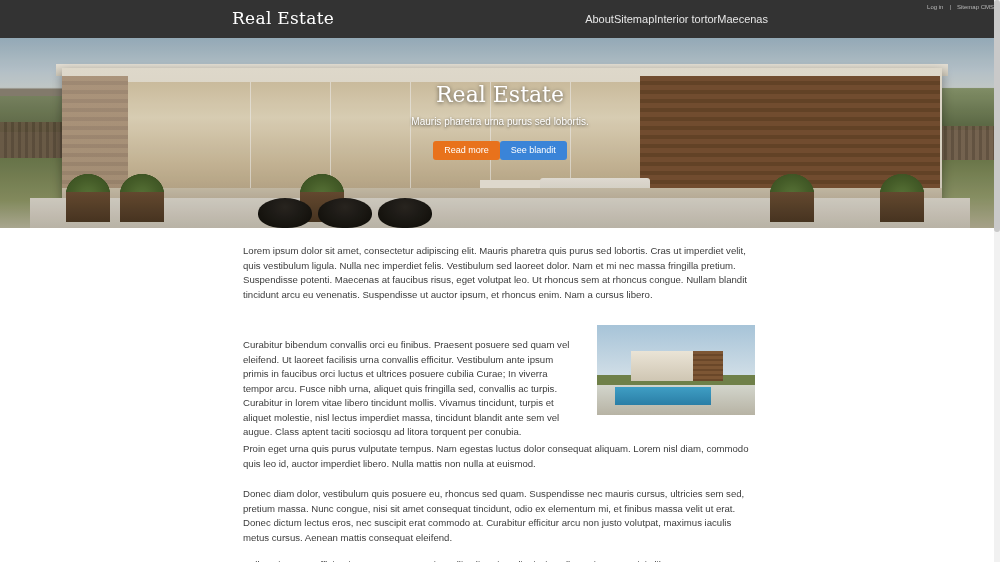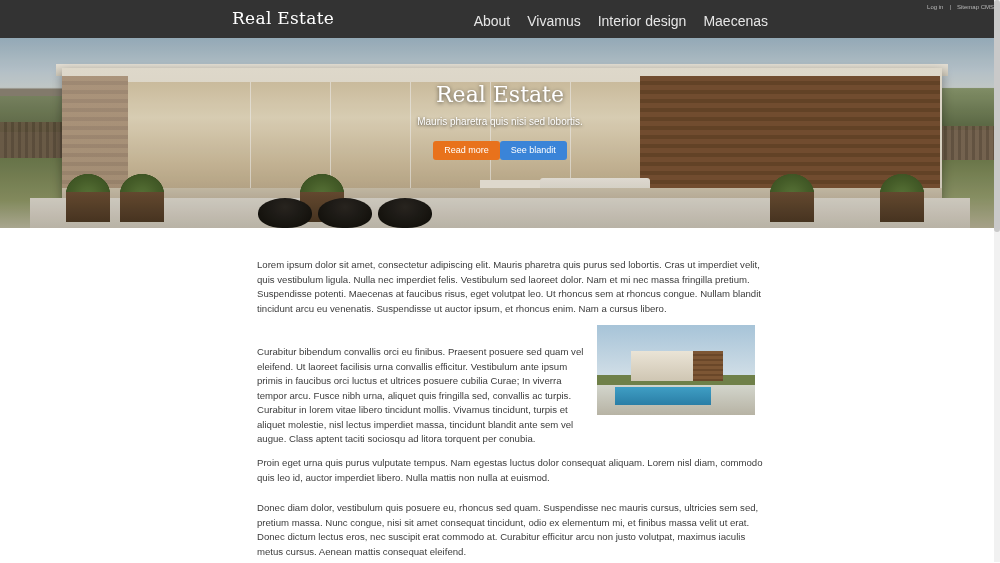--- a/index.html
+++ b/index.html
@@ -49,22 +49,21 @@
     color: #ffffff;
     font-size: 17px;
     letter-spacing: 0.3px;
     font-family: "DejaVu Serif", serif;
   }
   .main-nav {
     position: absolute;
     right: 232px;
     top: 13px;
     display: flex;
-    gap: 17px;
-    font-size: 14px;
+    font-size: 11px;
   }
   .main-nav a {
     color: #e6e6e6;
     text-decoration: none;
     white-space: nowrap;
   }
 
   
   .hero {
     position: absolute;
@@ -228,24 +227,24 @@
   .container {
     position: absolute;
     left: 243px;
     top: 0;
     width: 512px;
   }
   p.body {
     font-size: 9.6px;
     line-height: 14.5px;
     color: #3c3c3c;
-    margin: 14px;
+    margin: 0;
   }
   .para-1 { position: absolute; top: 16px; left: 0; width: 508px; }
-  .para-2 { position: absolute; top: 103px; left: 0; width: 330px; }
+  .para-2 { position: absolute; top: 110px; left: 0; width: 330px; }
   .figure {
     position: absolute;
     top: 96px; left: 353px;
     width: 160px; height: 92px;
     border: 1px solid #ffffff;
     overflow: hidden;
     background: #8fb3c9;
   }
   .fig-sky { position: absolute; inset: 0; background: linear-gradient(to bottom,#a7c4d8,#cfdde6 55%,#d8dcd4 60%,#b7b3a4 100%); }
   .fig-house { position: absolute; left: 34px; top: 26px; width: 92px; height: 30px; background: linear-gradient(to bottom,#eae4d6,#cfc6b3); }
@@ -281,22 +280,22 @@
   <div class="utility-bar">
     <span>Log in</span>
     <span>|</span>
     <span>Sitemap CMS</span>
   </div>
 
   <div class="site-header">
     <div class="brand">Real Estate</div>
     <div class="main-nav">
       <a href="#">About</a>
-      <a href="#">Vivamus</a>
-      <a href="#">Interior design</a>
+      <a href="#">Sitemap</a>
+      <a href="#">Interior tortor</a>
       <a href="#">Maecenas</a>
     </div>
   </div>
 
   <div class="hero">
     <div class="hero-photo">
       <div class="ph-left-trees"></div>
       <div class="ph-left-fence"></div>
       <div class="ph-left-grass"></div>
       <div class="ph-right-trees"></div>
@@ -328,21 +327,21 @@
       <div class="ph-pot" style="left:880px"></div>
       <div class="ph-chair" style="left:258px"></div>
       <div class="ph-chair" style="left:318px"></div>
       <div class="ph-chair" style="left:378px"></div>
       <div class="hero-overlay"></div>
     </div>
 
     <div class="hero-caption">
       <div class="hero-title">Real Estate</div>
       <div class="hero-sub">
-        <div>Mauris pharetra quis nisi sed lobortis.</div>
+        <div>Mauris pharetra urna purus sed lobortis.</div>
       </div>
       <div class="hero-buttons">
         <button class="btn btn-primary">Read more</button>
         <button class="btn btn-secondary">See blandit</button>
       </div>
     </div>
   </div>
 
   <div class="content">
     <div class="container">

